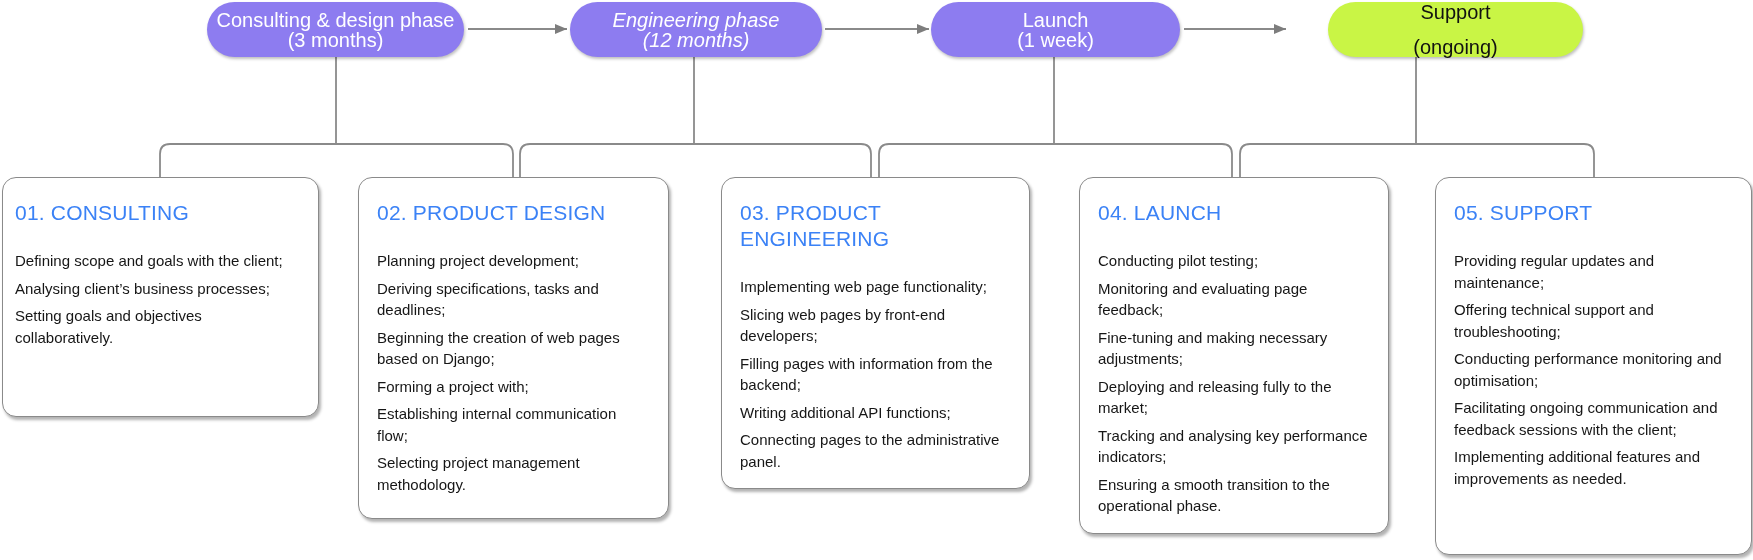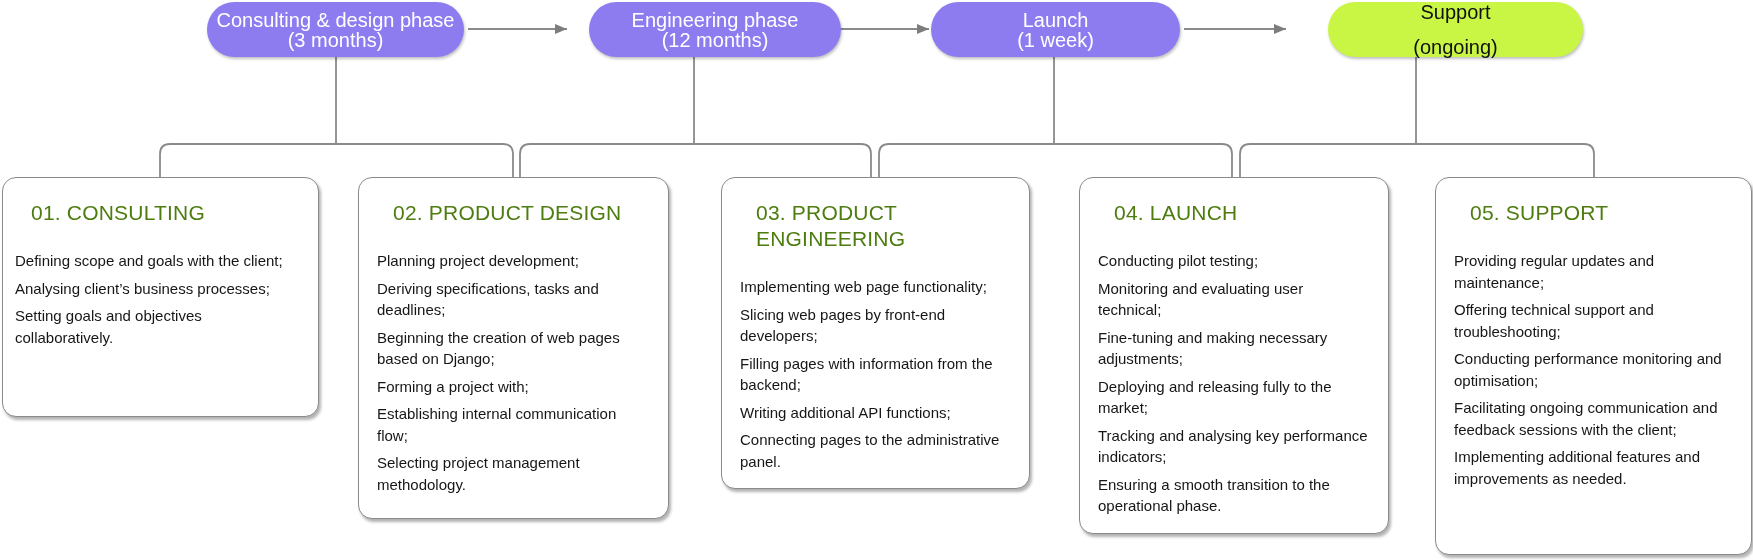--- a/index.html
+++ b/index.html
@@ -28,24 +28,24 @@
   .card{
     position:absolute;top:177px;
     box-sizing:border-box;
     background:#ffffff;
     border:1.5px solid #8a8a8a;
     border-radius:14px;
     padding:22px 18px 16px 18px;
     box-shadow:2px 3px 3px rgba(0,0,0,0.30);
   }
   .card-title{
-    margin:0 0 24px 16px;
+    margin:0 0 24px 0;
     font-size:21px;line-height:26px;
     font-weight:500;letter-spacing:0.2px;
-    color:#4d7c0f;
+    color:#3b82f6;
   }
   .card-item{
     margin:0 0 6px 0;
     font-size:15px;line-height:21.5px;
     font-weight:400;
     color:#161616;
   }
   .card-item:last-child{margin-bottom:0;}
   .card-1{left:2px;width:317px;min-height:240px;padding-left:12px;}
   .card-2{left:358px;width:311px;min-height:342px;}
@@ -79,21 +79,21 @@
       <path d="M520,178 L520,154 Q520,144 530,144 L861,144 Q871,144 871,154 L871,178"></path>
       <path d="M879,178 L879,154 Q879,144 889,144 L1222,144 Q1232,144 1232,154 L1232,178"></path>
       <path d="M1240,178 L1240,154 Q1240,144 1250,144 L1584,144 Q1594,144 1594,154 L1594,178"></path>
     </g>
   </svg>
 
   <div class="pill pill-purple" style="left:207px;width:257px;">
     <div>Consulting &amp; design phase</div>
     <div>(3 months)</div>
   </div>
-  <div class="pill pill-purple" style="left:589px;width:252px;">
+  <div class="pill pill-purple" style="left:570px;width:252px;font-style:italic;">
     <div>Engineering phase</div>
     <div>(12 months)</div>
   </div>
   <div class="pill pill-purple" style="left:931px;width:249px;">
     <div>Launch</div>
     <div>(1 week)</div>
   </div>
   <div class="pill pill-green" style="left:1328px;width:255px;justify-content:space-between;">
     <div>Support</div>
     <div>(ongoing)</div>
@@ -121,21 +121,21 @@
     <p class="card-item">Implementing web page functionality;</p>
     <p class="card-item">Slicing web pages by front-end developers;</p>
     <p class="card-item">Filling pages with information from the backend;</p>
     <p class="card-item">Writing additional API functions;</p>
     <p class="card-item">Connecting pages to the administrative panel.</p>
   </section>
 
   <section class="card card-4">
     <h3 class="card-title">04. LAUNCH</h3>
     <p class="card-item">Conducting pilot testing;</p>
-    <p class="card-item">Monitoring and evaluating user technical;</p>
+    <p class="card-item">Monitoring and evaluating page feedback;</p>
     <p class="card-item">Fine-tuning and making necessary adjustments;</p>
     <p class="card-item">Deploying and releasing fully to the market;</p>
     <p class="card-item">Tracking and analysing key performance indicators;</p>
     <p class="card-item">Ensuring a smooth transition to the operational phase.</p>
   </section>
 
   <section class="card card-5">
     <h3 class="card-title">05. SUPPORT</h3>
     <p class="card-item">Providing regular updates and maintenance;</p>
     <p class="card-item">Offering technical support and troubleshooting;</p>

